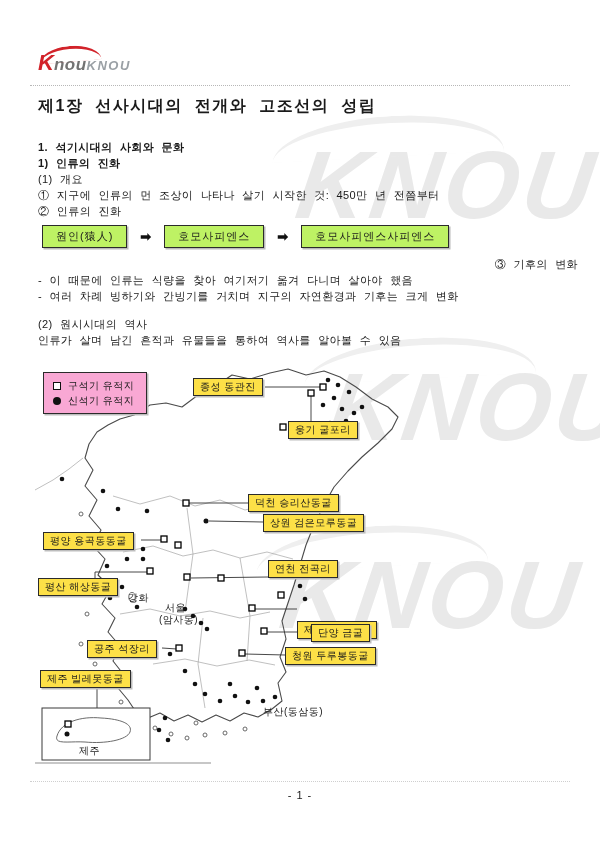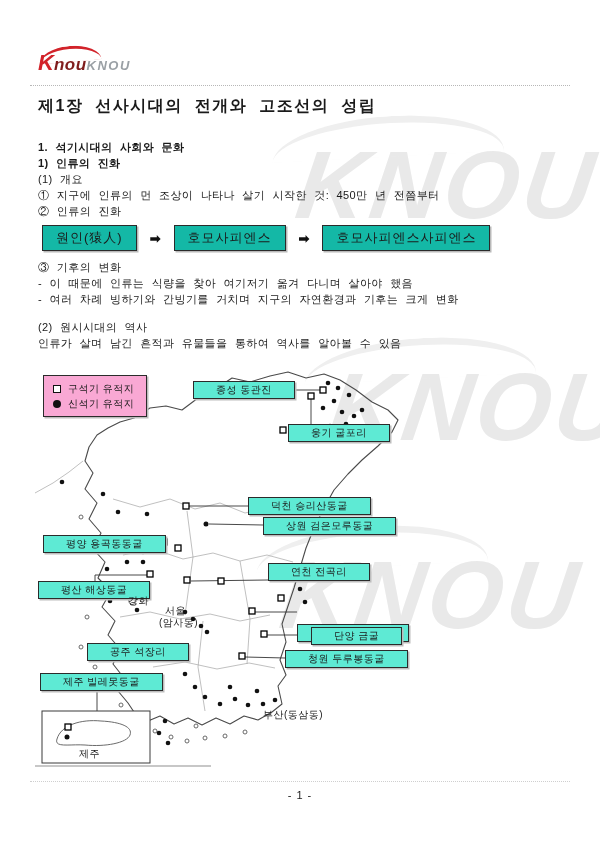--- a/index.html
+++ b/index.html
@@ -7,45 +7,45 @@
         font-family:"Liberation Sans",sans-serif;color:#1a1a1a;}
   
   .wm{position:absolute;z-index:0;font-weight:bold;font-style:italic;
       font-size:96px;letter-spacing:4px;color:#e9e9e9;transform:skewX(-8deg);
       white-space:nowrap;user-select:none;}
   .wm::before{content:"";position:absolute;left:-30px;top:-14px;width:230px;height:34px;
       border-top:7px solid #efefef;border-radius:50% / 100% 100% 0 0;transform:rotate(-3deg);}
   
   .logo{position:absolute;left:38px;top:50px;z-index:2;font-style:italic;white-space:nowrap;}
   .logo .k{color:#d2232a;font-weight:bold;font-size:22px;}
-  .logo .nou{color:#7f1d1d;font-weight:bold;font-size:17px;letter-spacing:.5px;}
+  .logo .nou{color:#737373;font-weight:bold;font-size:17px;letter-spacing:.5px;}
   .logo .zone{color:#9aa0a5;font-weight:bold;font-size:13px;letter-spacing:1.5px;}
   .logo .swoosh{position:absolute;left:1px;top:-4px;width:62px;height:13px;
       border-top:3px solid #d2232a;border-radius:50% / 100% 100% 0 0;transform:rotate(-5deg);}
   .hr-top{position:absolute;left:30px;right:30px;top:85px;border-top:1px dotted #b7b7b7;z-index:2;}
   
   .content{position:absolute;left:38px;top:96px;width:540px;z-index:1;}
   .title{font-size:16px;font-weight:bold;letter-spacing:1.5px;word-spacing:6px;margin:0 0 22px 0;}
   .line{font-size:11px;line-height:16px;letter-spacing:.4px;word-spacing:4px;white-space:nowrap;}
   .b{font-weight:bold;}
-  .gap8{margin-top:8px;} .gap12{margin-top:12px;}
+  .gap8{margin-top:8px;text-align:right;} .gap12{margin-top:12px;}
   
   .flow{display:flex;align-items:center;gap:13px;margin:6px 0 6px 4px;}
-  .fbox{border:1px solid #2b2b2b;background:#14b8a6;box-shadow:1.5px 1.5px 0 #b9b9b9;
-        padding:3px 13px;font-size:13px;letter-spacing:1px;white-space:nowrap;}
+  .fbox{border:1px solid #2b2b2b;background:#bef264;box-shadow:1.5px 1.5px 0 #b9b9b9;
+        padding:3px 13px;font-size:11px;letter-spacing:1px;white-space:nowrap;}
   .farrow{font-size:13px;font-weight:bold;color:#111;}
   
   .map-area{position:relative;width:500px;height:406px;margin-top:18px;left:-3px;}
   .legend{position:absolute;left:8px;top:6px;z-index:3;border:1px solid #2b2b2b;background:#f9a8d4;
           box-shadow:1.5px 1.5px 0 #bdbdbd;padding:5px 12px 5px 9px;font-size:10px;}
   .lrow{display:flex;align-items:center;gap:7px;line-height:15px;letter-spacing:.5px;}
   .glyph-sq{width:6px;height:6px;border:1.6px solid #111;display:inline-block;background:#fff;}
   .glyph-dot{width:8px;height:8px;border-radius:50%;background:#111;display:inline-block;}
-  .mlabel{position:absolute;z-index:3;border:1px solid #2b2b2b;background:#5eead4;
-          box-shadow:1.5px 1.5px 0 #bdbdbd;font-size:10px;padding:1px 22px;
+  .mlabel{position:absolute;z-index:3;border:1px solid #2b2b2b;background:#fde047;
+          box-shadow:1.5px 1.5px 0 #bdbdbd;font-size:10px;padding:1px 6px;
           white-space:nowrap;letter-spacing:.5px;}
   .mtext{position:absolute;z-index:3;font-size:10px;white-space:nowrap;letter-spacing:.5px;}
   svg{position:absolute;left:0;top:0;z-index:1;}
   .coast{fill:none;stroke:#4a4a4a;stroke-width:1.1;stroke-linejoin:round;}
   .bnd{fill:none;stroke:#a5a5a5;stroke-width:.7;}
   .isl{fill:none;stroke:#5a5a5a;stroke-width:.9;}
   .leader{stroke:#333;stroke-width:.9;fill:none;}
   .psq{fill:#fff;stroke:#000;stroke-width:1.3;}
   .ndot{fill:#111;stroke:none;}
   

